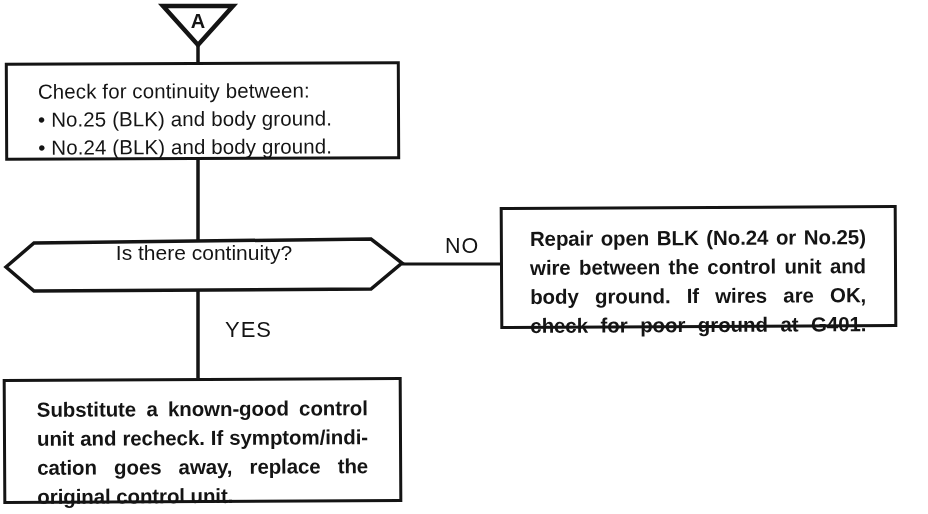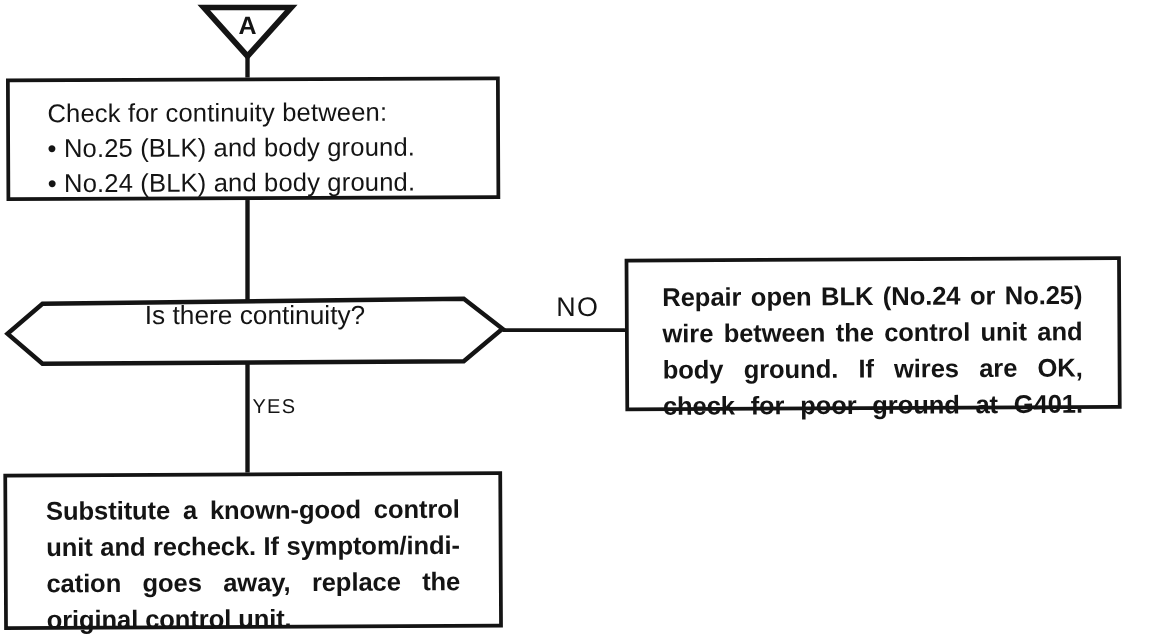--- a/index.html
+++ b/index.html
@@ -57,22 +57,22 @@
   .decision-label {
     left: 6px; top: 241px; width: 396px;
     text-align: center;
     font-size: 21px;
   }
   .no-label {
     left: 431px; top: 234px;
     font-size: 21.5px; letter-spacing: 1px; margin-left: 14px;
   }
   .yes-label {
-    left: 202px; top: 317px;
-    font-size: 16px; letter-spacing: 1px; text-align: right;
+    left: 225px; top: 317px;
+    font-size: 22px; letter-spacing: 1px; text-align: right;
   }
 </style>
 </head>
 <body>
 
 <div class="canvas">
 
   <svg class="wires" width="928" height="514" viewBox="0 0 928 514">
 
     <polygon points="163,6 233,6 198,45" fill="#ffffff" stroke="#141414" stroke-width="4.5"></polygon>

